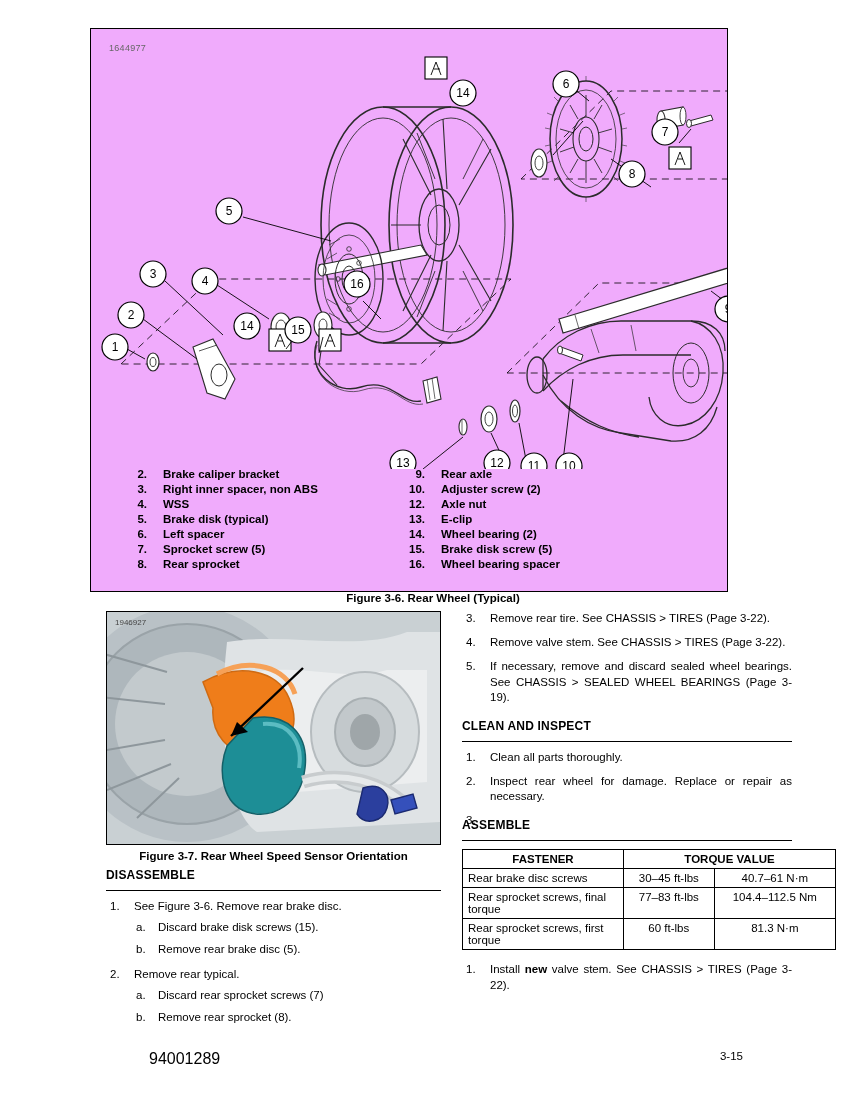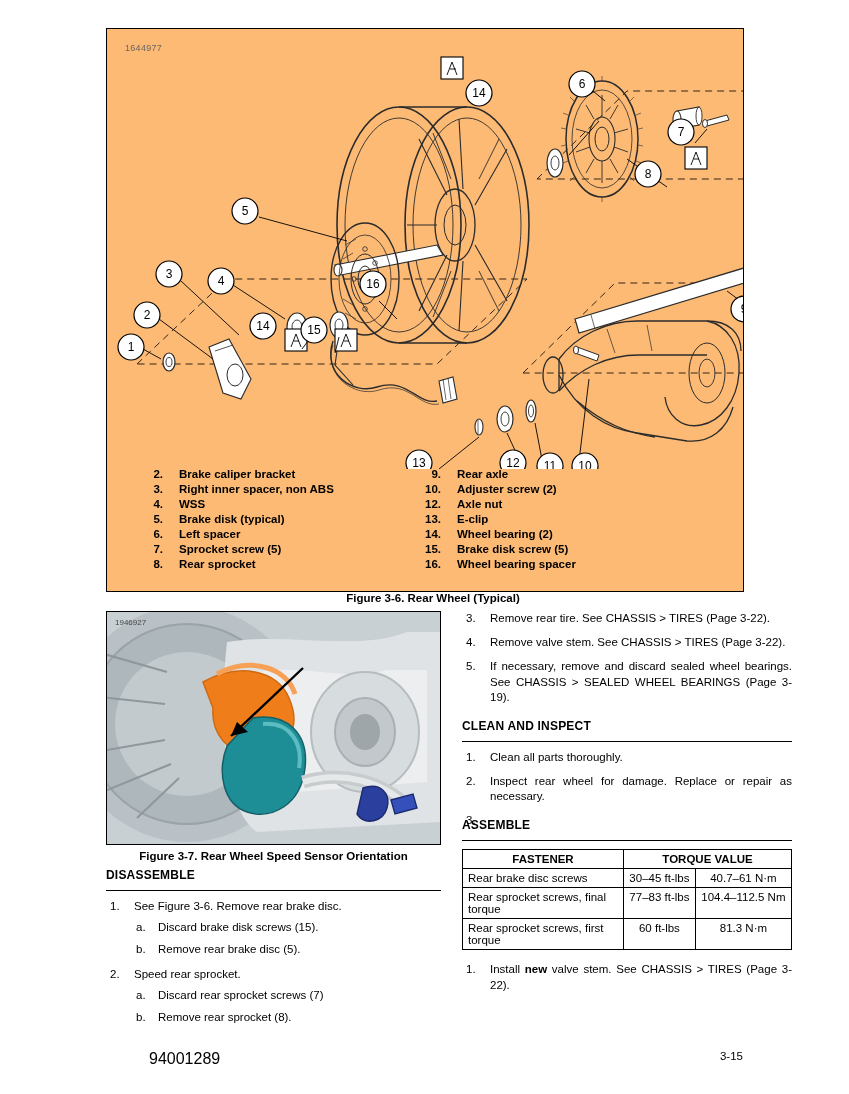--- a/index.html
+++ b/index.html
@@ -18,27 +18,27 @@
   .page {
     position: absolute;
     left: 0; top: 0;
     width: 849px;
     height: 1094px;
   }
 
   
   .fig1-box {
     position: absolute;
-    left: 106px;
+    left: 90px;
     top: 28px;
     width: 638px;
     height: 564px;
     border: 1px solid #000;
     box-sizing: border-box;
-    background: #fdba74;
+    background: #f0abfc;
   }
   .fig1-id {
     position: absolute;
     left: 18px;
     top: 14px;
     font-size: 9px;
     color: #666;
     letter-spacing: 0.3px;
   }
   .fig1-art {
@@ -166,21 +166,21 @@
   }
   .sub li .mk {
     position: absolute;
     left: 2px;
     top: 0;
   }
 
   
   table.torque {
     border-collapse: collapse;
-    width: 330px;
+    width: 374px;
     font-size: 11.5px;
     margin-top: 4px;
     padding-left: 45px;
   }
   table.torque th, table.torque td {
     border: 1px solid #000;
     padding: 3px 5px;
     vertical-align: top;
   }
   table.torque th {
@@ -532,21 +532,21 @@
       <li>
         <span class="mk">1.</span>
         <span>See Figure 3-6. Remove rear brake disc.</span>
         <ul class="sub">
           <li><span class="mk">a.</span><span>Discard brake disk screws (15).</span></li>
           <li><span class="mk">b.</span><span>Remove rear brake disc (5).</span></li>
         </ul>
       </li>
       <li>
         <span class="mk">2.</span>
-        <span>Speed rear sprocket.</span>
+        <span>Remove rear typical.</span>
         <ul class="sub">
           <li><span class="mk">a.</span><span>Discard rear sprocket screws (7)</span></li>
           <li><span class="mk">b.</span><span>Remove rear sprocket (8).</span></li>
         </ul>
       </li>
     </ol>
   </div>
 
   <div class="right-col">
     <ol class="ol">

